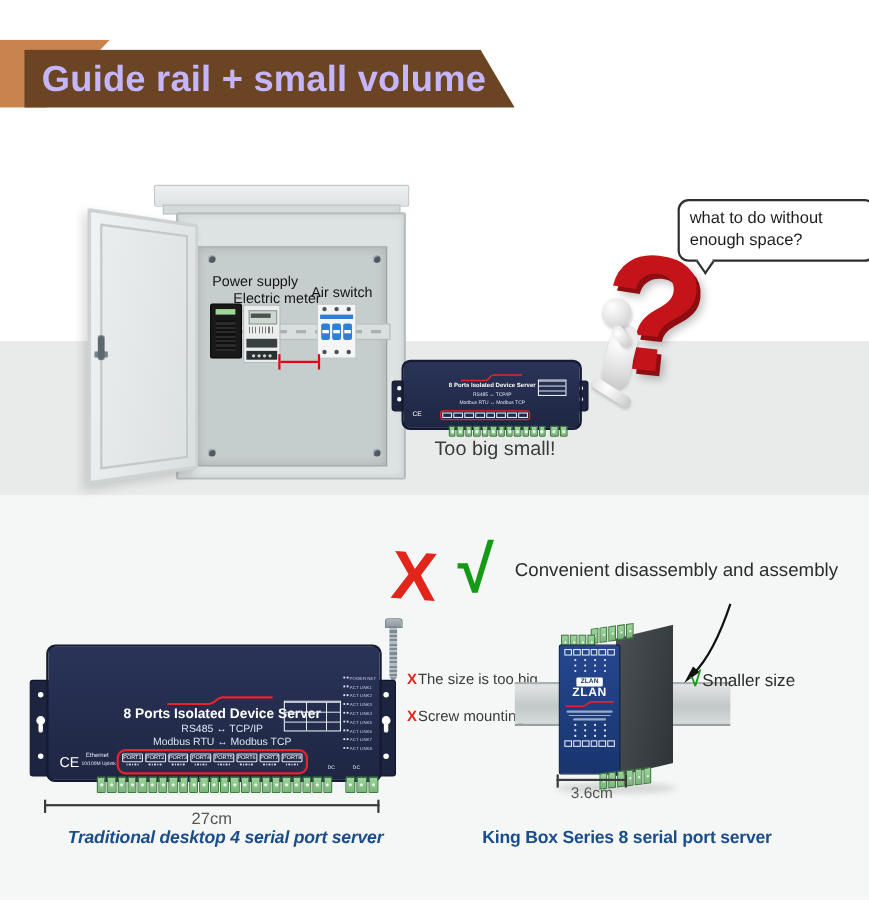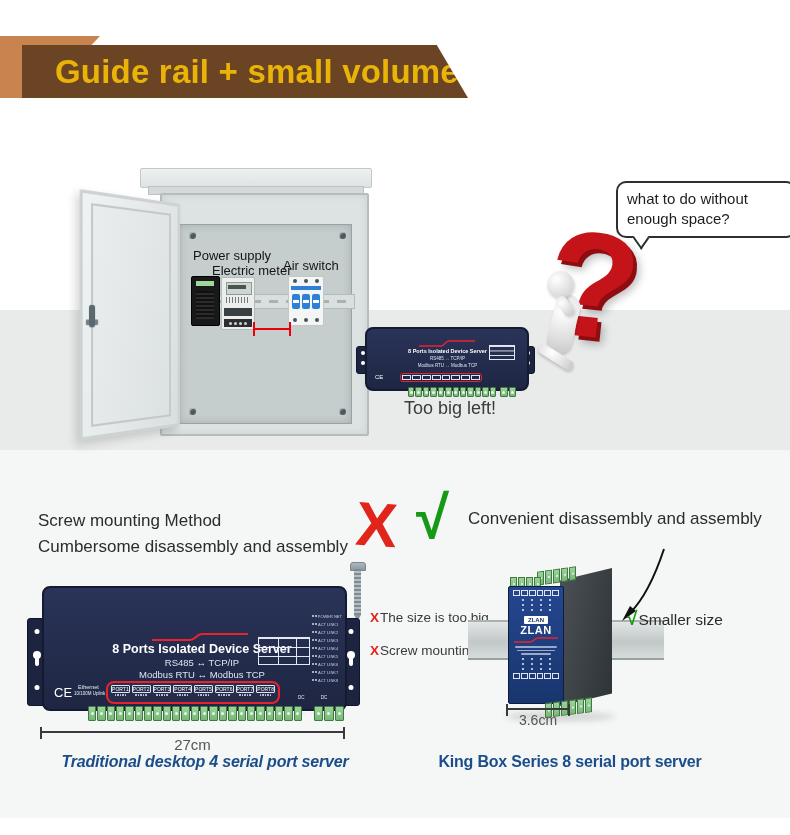--- a/index.html
+++ b/index.html
@@ -6,21 +6,21 @@
   #stage{position:relative;width:790px;height:835px;background:#fff;overflow:hidden;
          font-family:"Liberation Sans", "DejaVu Sans", sans-serif;}
   .abs{position:absolute;}
 
   
   .banner-orange{left:0;top:36px;width:100px;height:62px;background:#c8834f;
     clip-path:polygon(0 0,100% 0,42% 100%,0 100%);}
   .banner-brown{left:22px;top:45px;width:446px;height:53px;background:#6b4424;
     clip-path:polygon(0 0,93% 0,100% 100%,0 100%);
     display:flex;align-items:center;filter:drop-shadow(0 3px 2px rgba(0,0,0,.28));}
-  .banner-title{color:#eab308;font-size:33px;font-weight:bold;padding-left:33px;letter-spacing:.2px;}
+  .banner-title{color:#c4b5fd;font-size:33px;font-weight:bold;padding-left:16px;letter-spacing:.2px;}
 
   
   .band-gray{left:0;top:310px;width:790px;height:140px;background:#e9ebeb;}
   .band-bottom{left:0;top:450px;width:790px;height:368px;background:#f5f6f6;}
 
   
   .roof{left:140px;top:168px;width:230px;height:18px;background:linear-gradient(180deg,#eef1f1,#dde2e2);
     border:1px solid #c2c8c8;border-radius:2px;}
   .roof2{left:148px;top:186px;width:214px;height:7px;background:#d4dada;border:1px solid #bcc3c3;}
   .vents{left:182px;top:195px;width:182px;height:4px;
@@ -287,36 +287,32 @@
       <i class="tc"></i>
       <i class="tc"></i>
       <i class="tc"></i>
       <i class="tc"></i>
       <i class="tc"></i>
     </div>
   <div class="abs tstrip" style="left:500px;top:387px;width:16px;height:10px;">
       <i class="tc"></i>
       <i class="tc"></i>
     </div>
-  <div class="abs tb-caption" style="left:385px;top:398px;width:130px;text-align:center;">Too big left!</div>
+  <div class="abs tb-caption" style="left:385px;top:398px;width:130px;text-align:center;">Too big small!</div>
 
   <div class="abs bubble">
     <span>what to do without</span><br>
     <span>enough space?</span>
   </div>
   <div class="abs qmark">?</div>
   <div class="abs fig fig-body"></div>
   <div class="abs fig fig-leg"></div>
   <div class="abs fig fig-head"></div>
   <div class="abs fig fig-arm"></div>
 
-  <div class="abs cmp-head" style="left:38px;top:508px;">
-    <div>Screw mounting Method</div>
-    <div>Cumbersome disassembly and assembly</div>
-  </div>
   <div class="abs big-x">X</div>
   <div class="abs big-check">√</div>
   <div class="abs cmp-head" style="left:468px;top:506px;">
     <div>Convenient disassembly and assembly</div>
   </div>
 
   <div class="abs screw-head"></div>
   <div class="abs screw-shaft"></div>
   <div class="abs screw-tip"></div>
 

